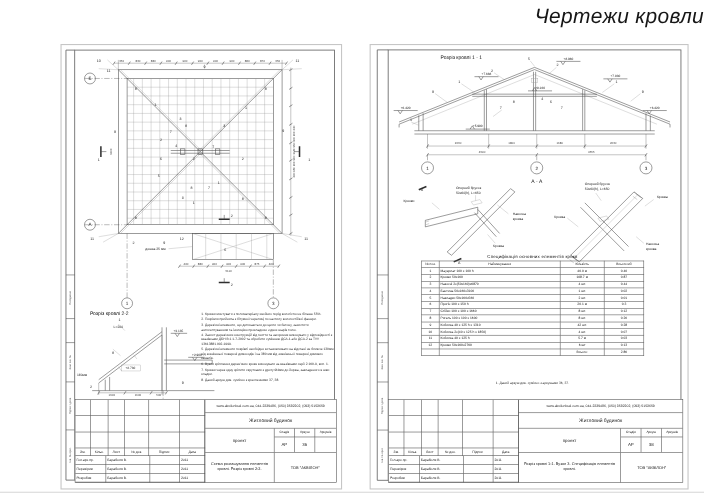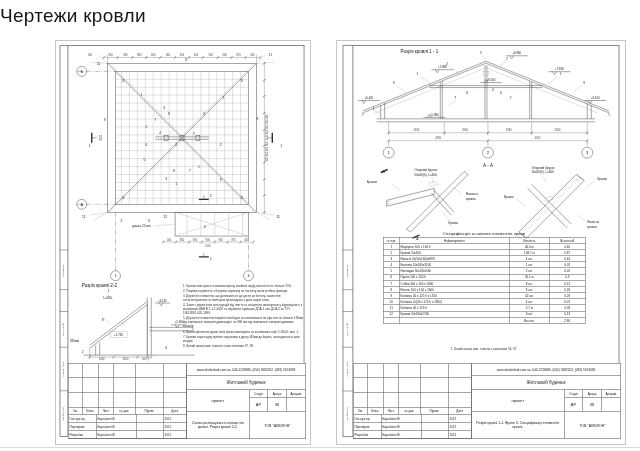--- a/index.html
+++ b/index.html
@@ -1,19 +1,19 @@
 <!DOCTYPE html>
 <html><head>
 <meta charset="utf-8">
 <style>
   html,body{margin:0;padding:0;background:#fff;}
   body{width:640px;height:451px;font-family:"Liberation Sans","DejaVu Sans",sans-serif;}
   .page{position:relative;width:640px;height:451px;overflow:hidden;background:#fff;}
-  .page-title{position:absolute;top:5px;left:0;right:0;margin:0;text-align:left;
-    font-size:19px;font-weight:400;color:#161616;letter-spacing:.3px;}
+  .page-title{position:absolute;top:5px;left:0;right:0;margin:0;text-align:right;
+    font-size:19px;font-weight:400;color:#161616;letter-spacing:.3px;font-style:italic;}
   .page-edge{position:absolute;left:0;right:0;top:447px;border-top:1px solid #d9d9d9;}
   .sheet{position:absolute;top:40px;background:#fff;border:1px solid #c6c6c6;box-sizing:border-box;}
   .sheet-left{left:55px;width:256px;height:405px;}
   .sheet-right{left:336px;width:290px;height:405px;}
   svg.draw{position:absolute;left:0;top:0;width:100%;height:100%;}
 
   
   .lw path,.lw rect,.lw line,.lw circle{stroke:#4a4a4a;stroke-width:.5;fill:none;stroke-linecap:butt;}
   .lw .thin{stroke:#999;stroke-width:.3;}
   .lw .frame{stroke:#6a6a6a;stroke-width:.8;}

